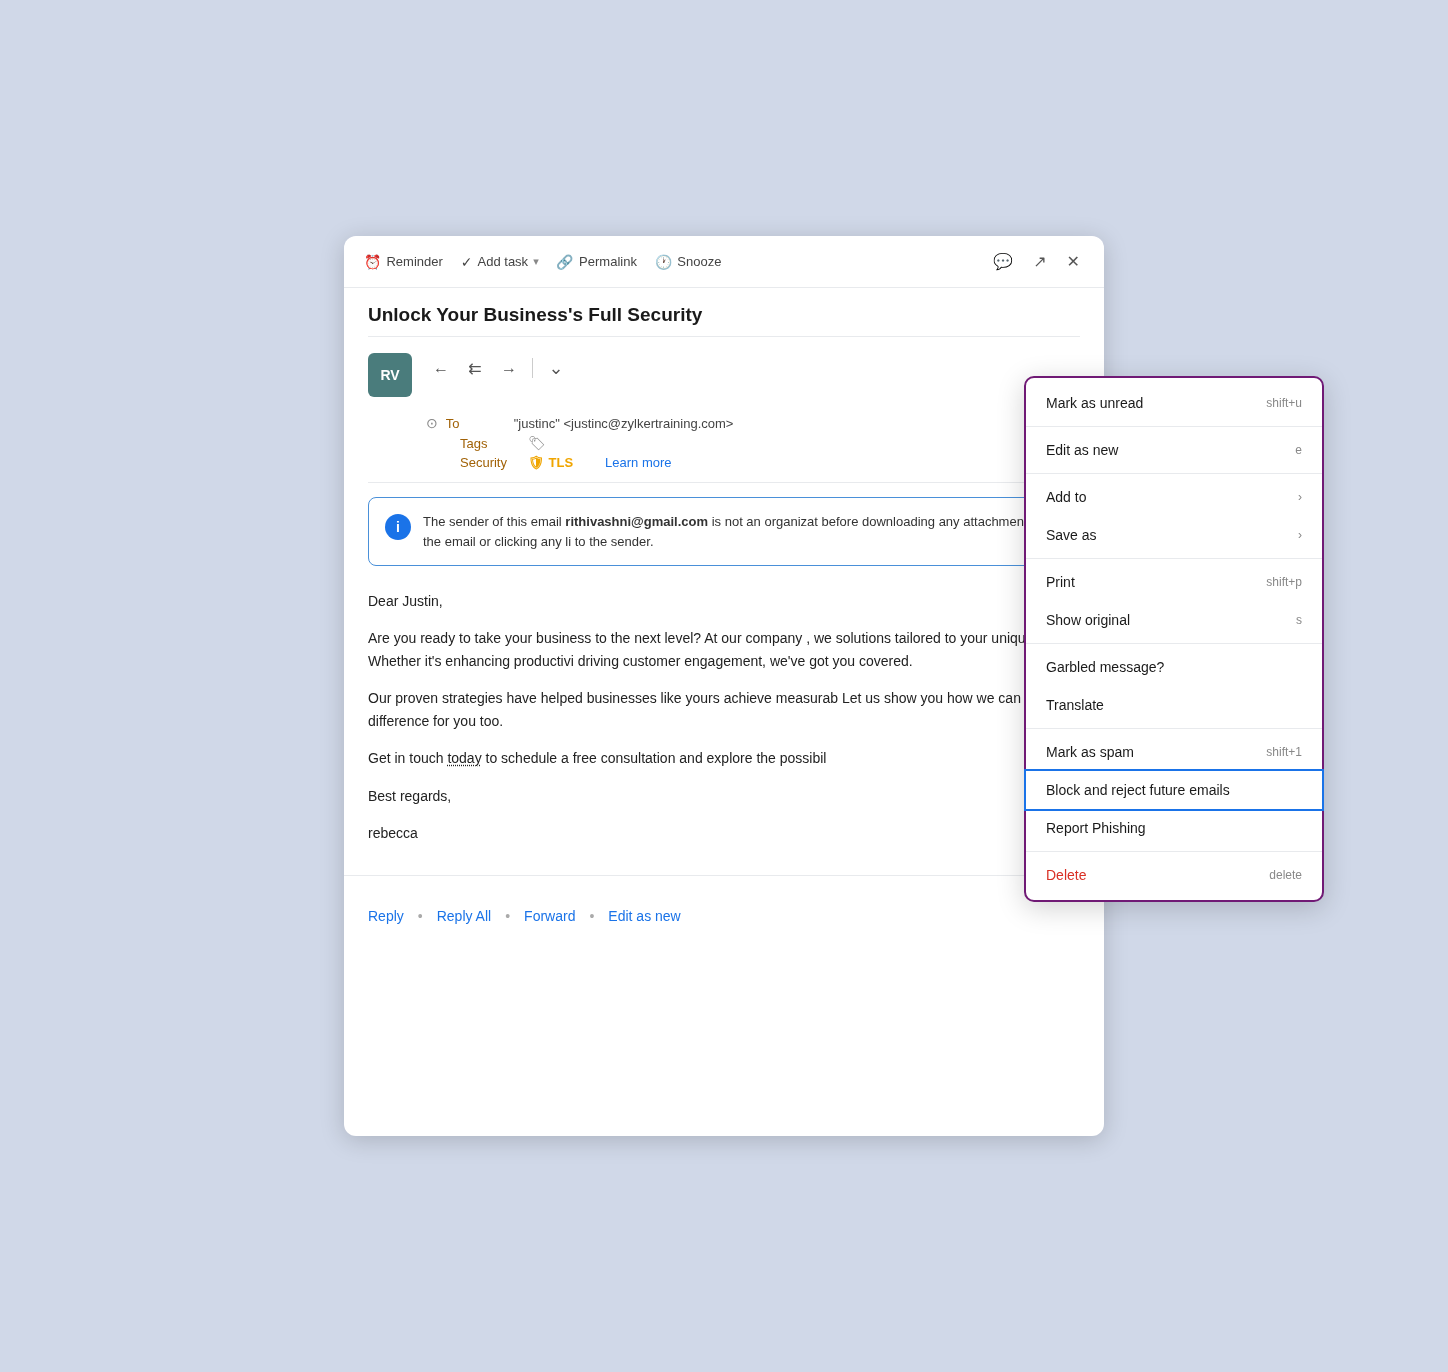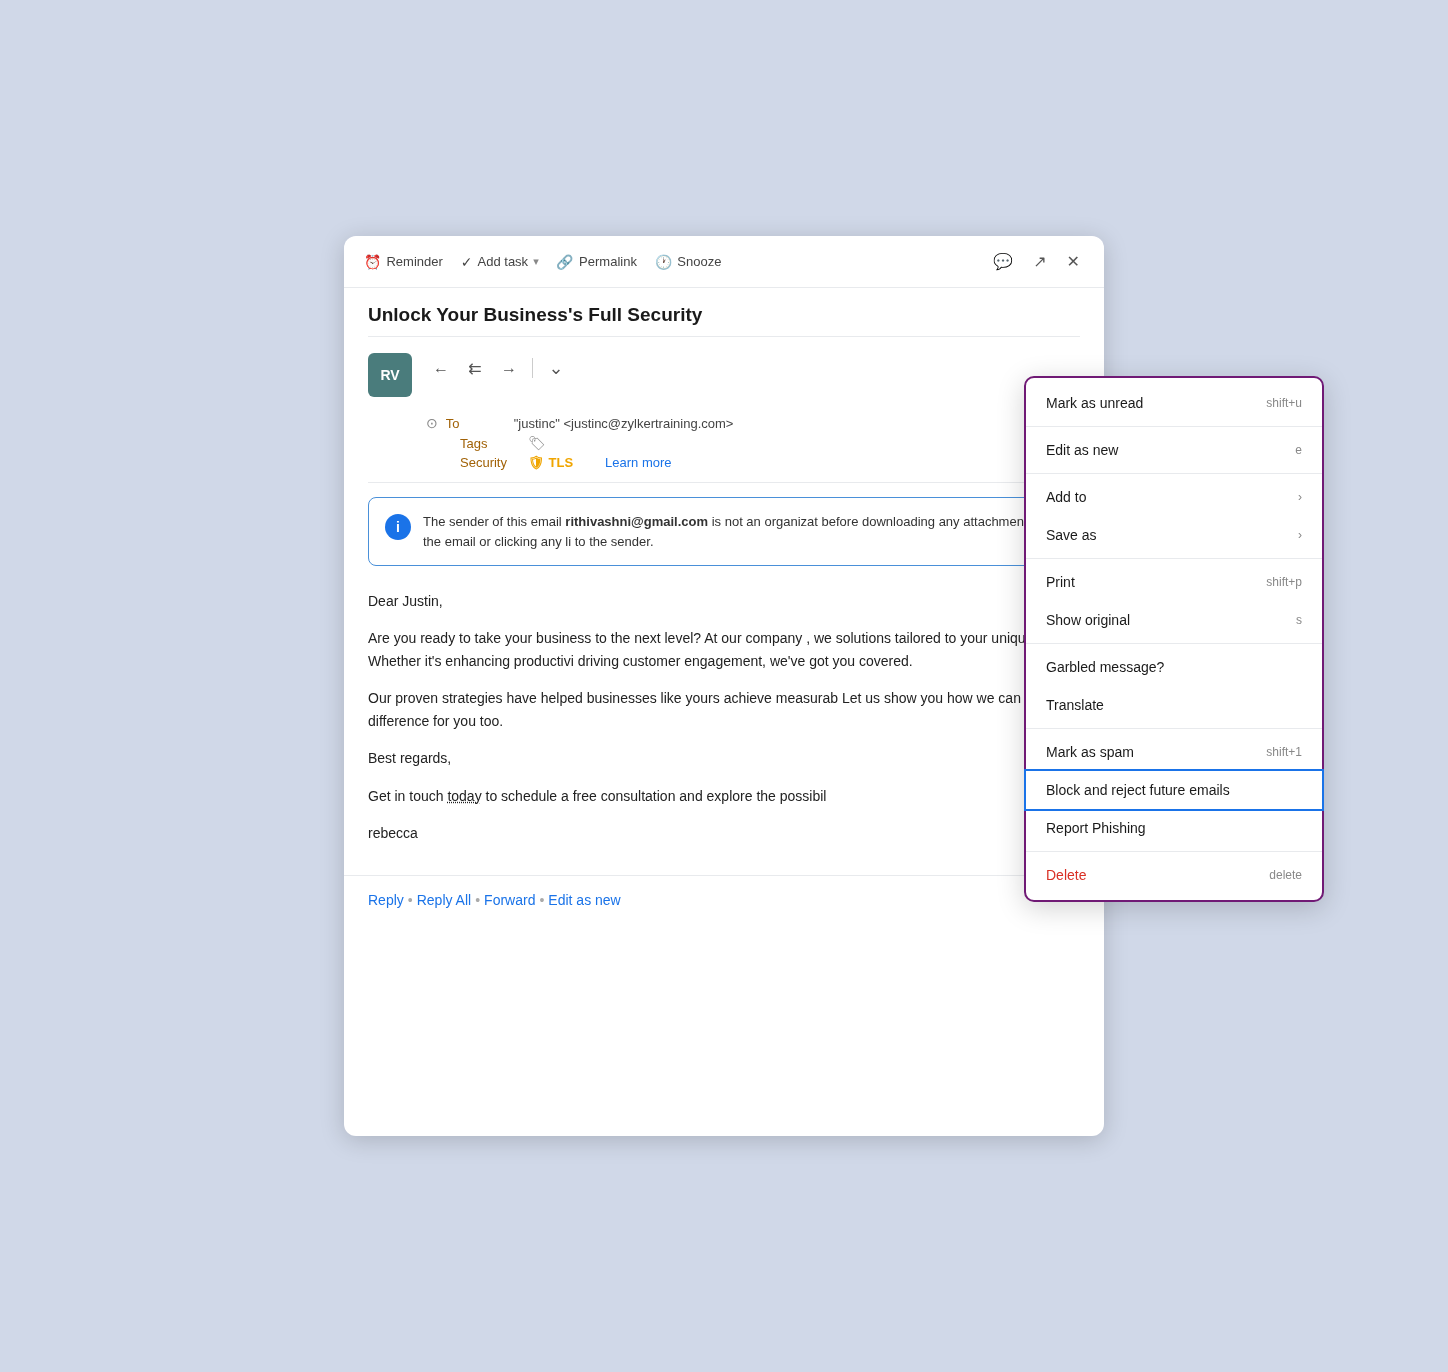--- a/index.html
+++ b/index.html
@@ -169,23 +169,23 @@
       padding: 10px 24px 16px 24px;
       font-size: 14px;
       color: #222;
       line-height: 1.65;
     }
     .email-body p { margin-bottom: 14px; }
     .today-underline { text-decoration: underline; text-decoration-style: dotted; }
     .bottom-toolbar {
       display: flex;
       align-items: center;
-      padding: 16px 24px;
+      padding: 32px 24px;
       border-top: 1px solid #e8eaed;
-      gap: 4px;
+      gap: 14px;
     }
     .bottom-btn {
       font-size: 14px;
       color: #1a73e8;
       cursor: pointer;
       font-weight: 500;
     }
     .bottom-dot {
       color: #aaa;
       font-size: 14px;
@@ -310,22 +310,22 @@
     <div class="caution-icon">i</div>
     <div class="caution-text">
       <div>The sender of this email <strong>rithivashni@gmail.com</strong> is not an organizat before downloading any attachments in the email or clicking any li to the sender.</div>
     </div>
   </div>
 
   <div class="email-body">
     <p>Dear Justin,</p>
     <p>Are you ready to take your business to the next level? At our company , we solutions tailored to your unique needs. Whether it's enhancing productivi driving customer engagement, we've got you covered.</p>
     <p>Our proven strategies have helped businesses like yours achieve measurab Let us show you how we can make a difference for you too.</p>
+    <p>Get in touch <span class="today-underline">today</span> to schedule a free consultation and explore the possibil</p>
     <p>Best regards,</p>
-    <p>Get in touch <span class="today-underline">today</span> to schedule a free consultation and explore the possibil</p>
     <p>rebecca</p>
   </div>
 
   <div class="bottom-toolbar">
     <span class="bottom-btn">Reply</span>
     <span class="bottom-dot">•</span>
     <span class="bottom-btn">Reply All</span>
     <span class="bottom-dot">•</span>
     <span class="bottom-btn">Forward</span>
     <span class="bottom-dot">•</span>

